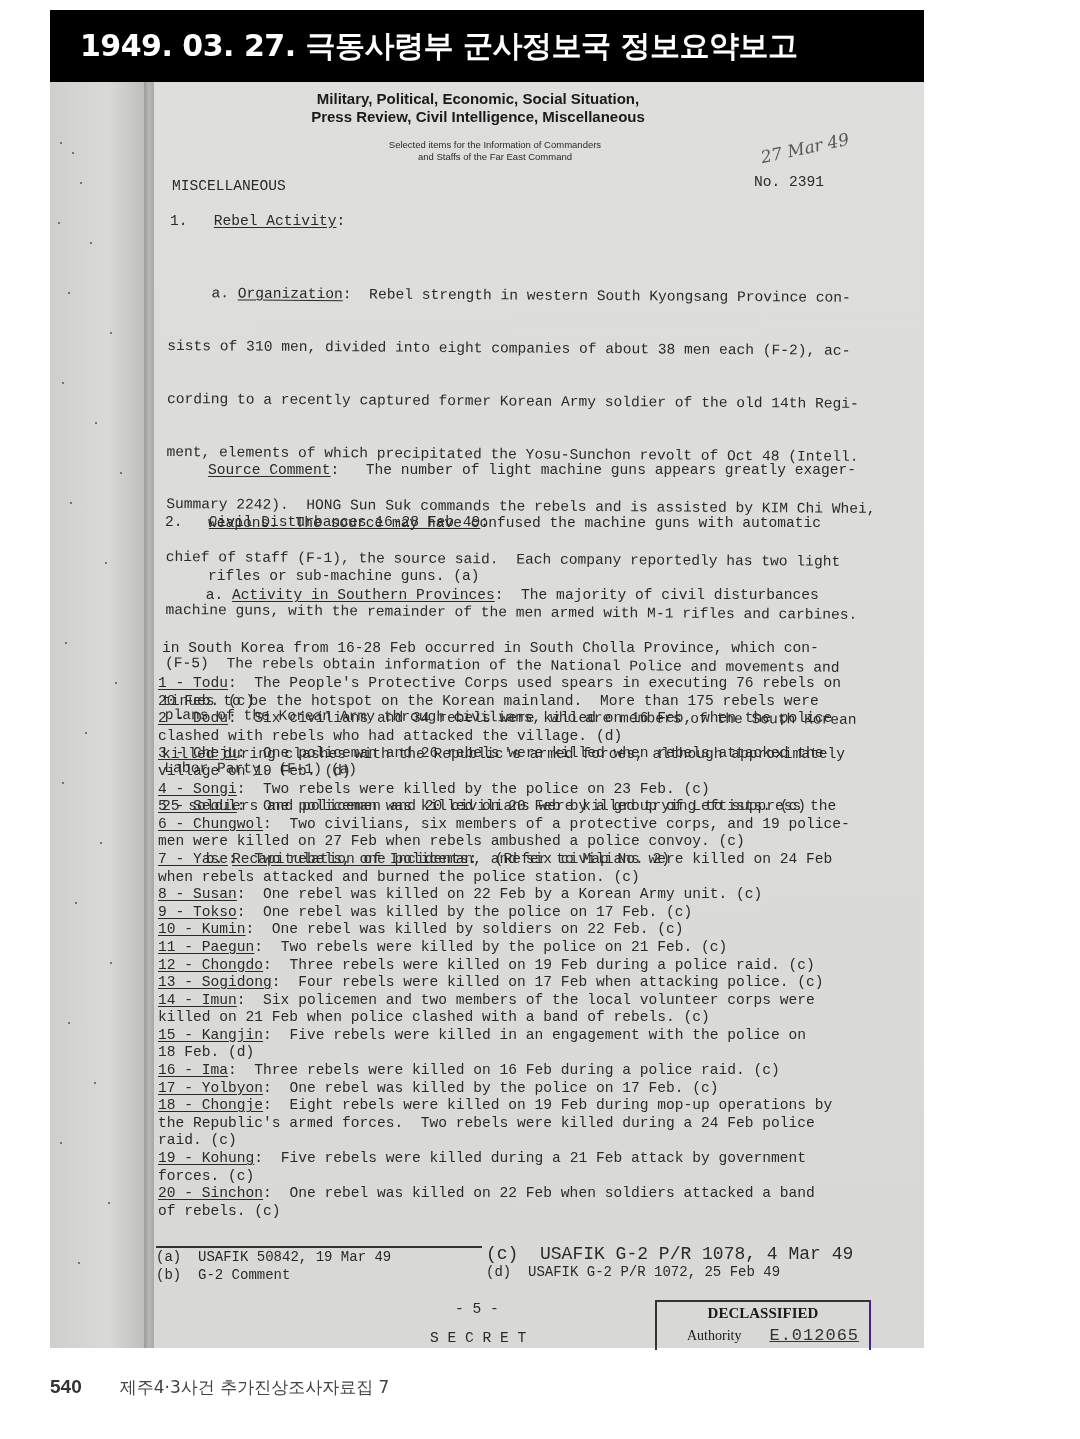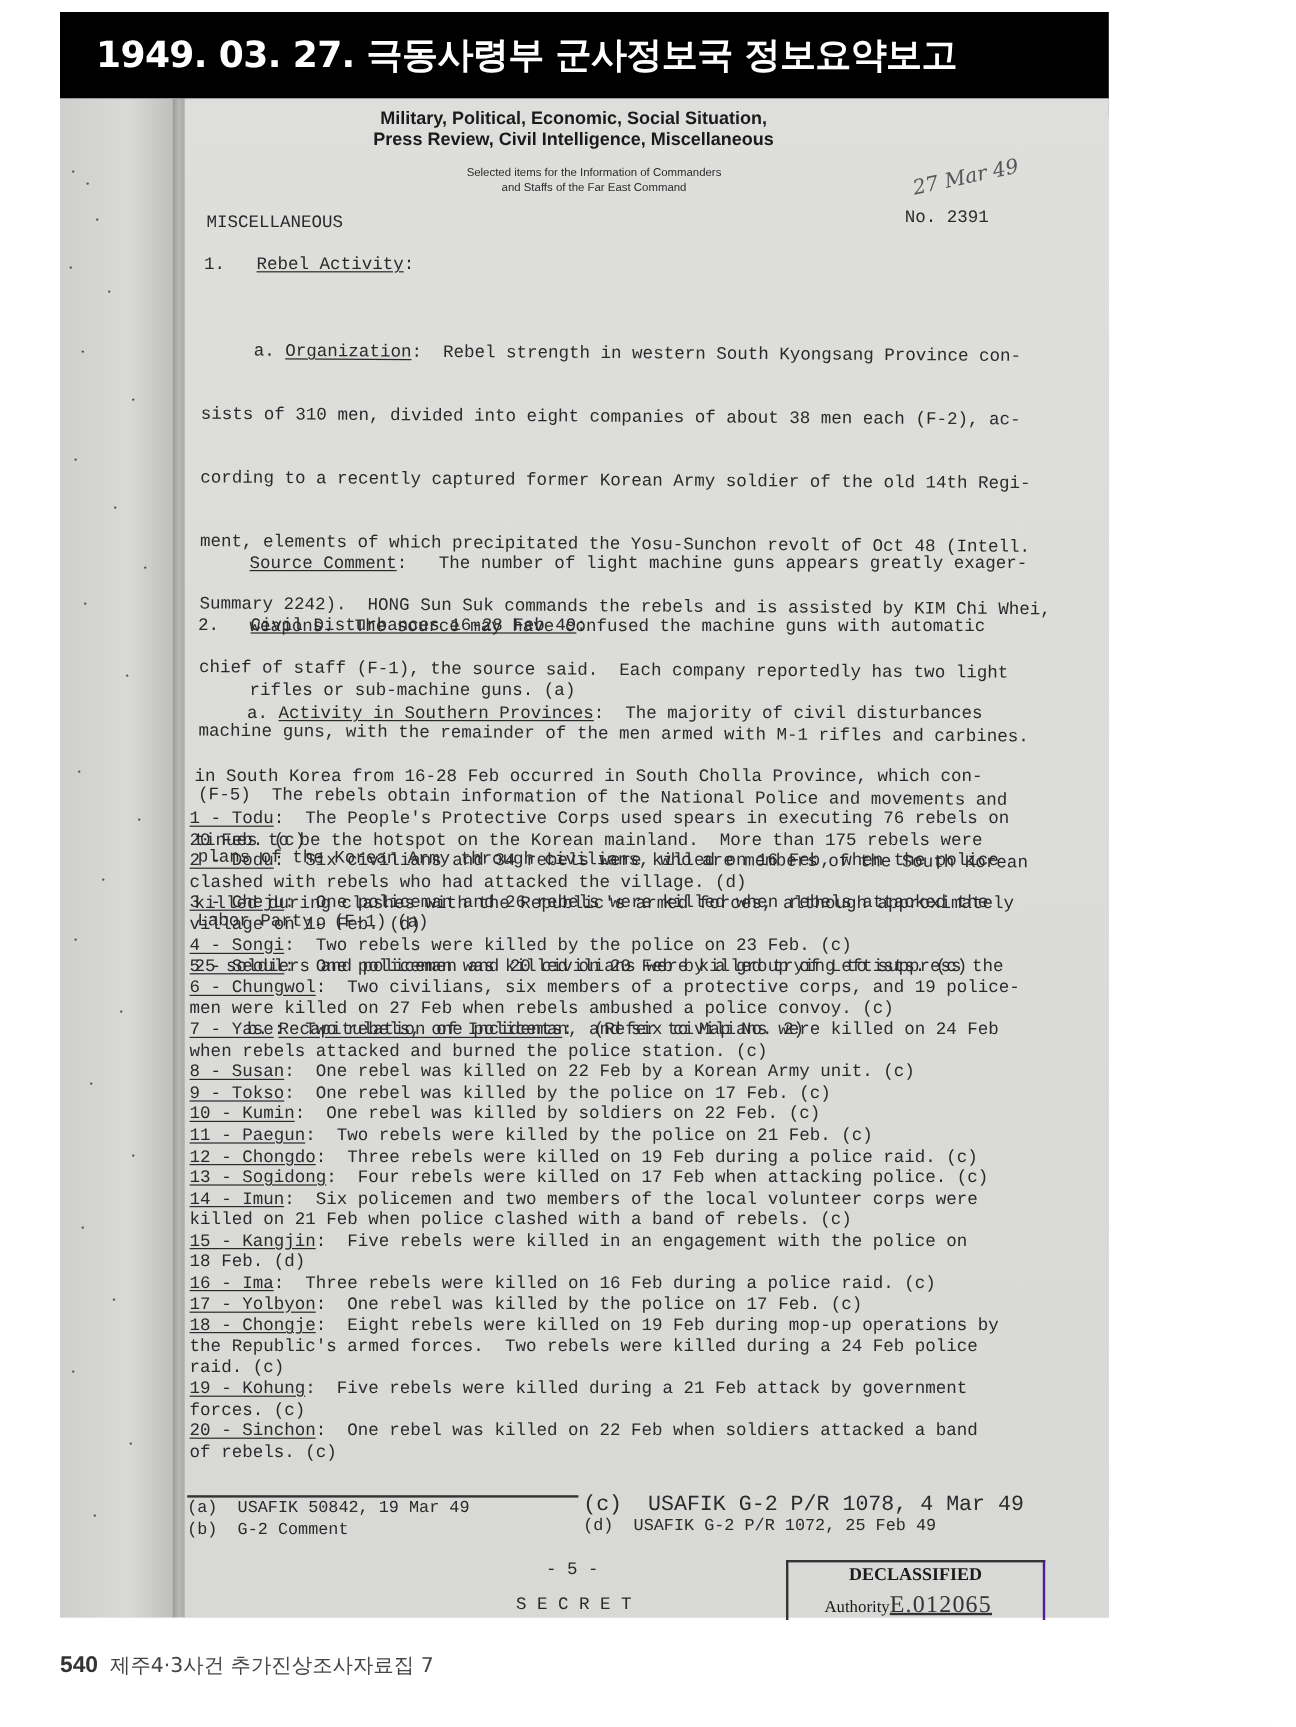--- a/index.html
+++ b/index.html
@@ -14,24 +14,24 @@
   .mono { font-family:"Liberation Mono", "DejaVu Sans Mono", monospace; color:#2a2a2a; font-size:14.6px; line-height:17.6px; white-space:pre; }
   .hdr1 { position:absolute; left:258px; top:90px; width:440px; text-align:center; font-family:"Liberation Sans", sans-serif; font-weight:bold; font-size:15px; line-height:18px; color:#1a1a1a; }
   .hdr2 { position:absolute; left:340px; top:139px; width:310px; text-align:center; font-family:"Liberation Sans", sans-serif; font-size:9.5px; line-height:12px; color:#2a2a2a; }
   .handdate { position:absolute; left:760px; top:138px; font-family:"DejaVu Serif", serif; font-style:italic; font-size:17px; color:#555; transform:rotate(-12deg); }
   .abs { position:absolute; }
   u { text-decoration:underline; text-underline-offset:2px; }
   .footnote-rule { position:absolute; left:156px; top:1246px; width:326px; height:2px; background:#333; }
   .declass { position:absolute; left:655px; top:1300px; width:212px; height:48px; border-top:2px solid #333; border-left:2px solid #333; border-right:2px solid #4c1d95; }
   .declass .l1 { position:absolute; top:3px; width:100%; text-align:center; font-family:"Liberation Serif", serif; font-weight:bold; font-size:15px; color:#1a1a1a; }
   .declass .l2 { position:absolute; top:24px; left:30px; font-family:"Liberation Serif", serif; font-size:14px; color:#1a1a1a; }
-  .declass .l2 .hw { font-family:Liberation Serif, serif; font-size:20px; text-decoration:underline; letter-spacing:1px; color:#333; }
+  .declass .l2 .hw { font-family:Liberation Mono, monospace; font-size:17px; text-decoration:underline; letter-spacing:1px; color:#333;margin-left:28px; }
   .footer { position:absolute; left:50px; top:1376px; font-size:18px; color:#333; }
   .footer .pg { font-weight:bold; font-size:19px; color:#333; margin-right:10px; font-family:"Liberation Sans", sans-serif; }
-  .footer .bk { font-family:"DejaVu Sans", sans-serif; font-size:17px; color:#444; }
+  .footer .bk { font-family:"DejaVu Sans", sans-serif; font-size:17px; color:#444;margin-left:28px; }
 </style>
 </head>
 <body>
 
 <div class="title-bar">
   <span class="t">1949. 03. 27. 극동사령부 군사정보국 정보요약보고</span>
 </div>
 
 <div class="scan">
   <div class="left-page">

